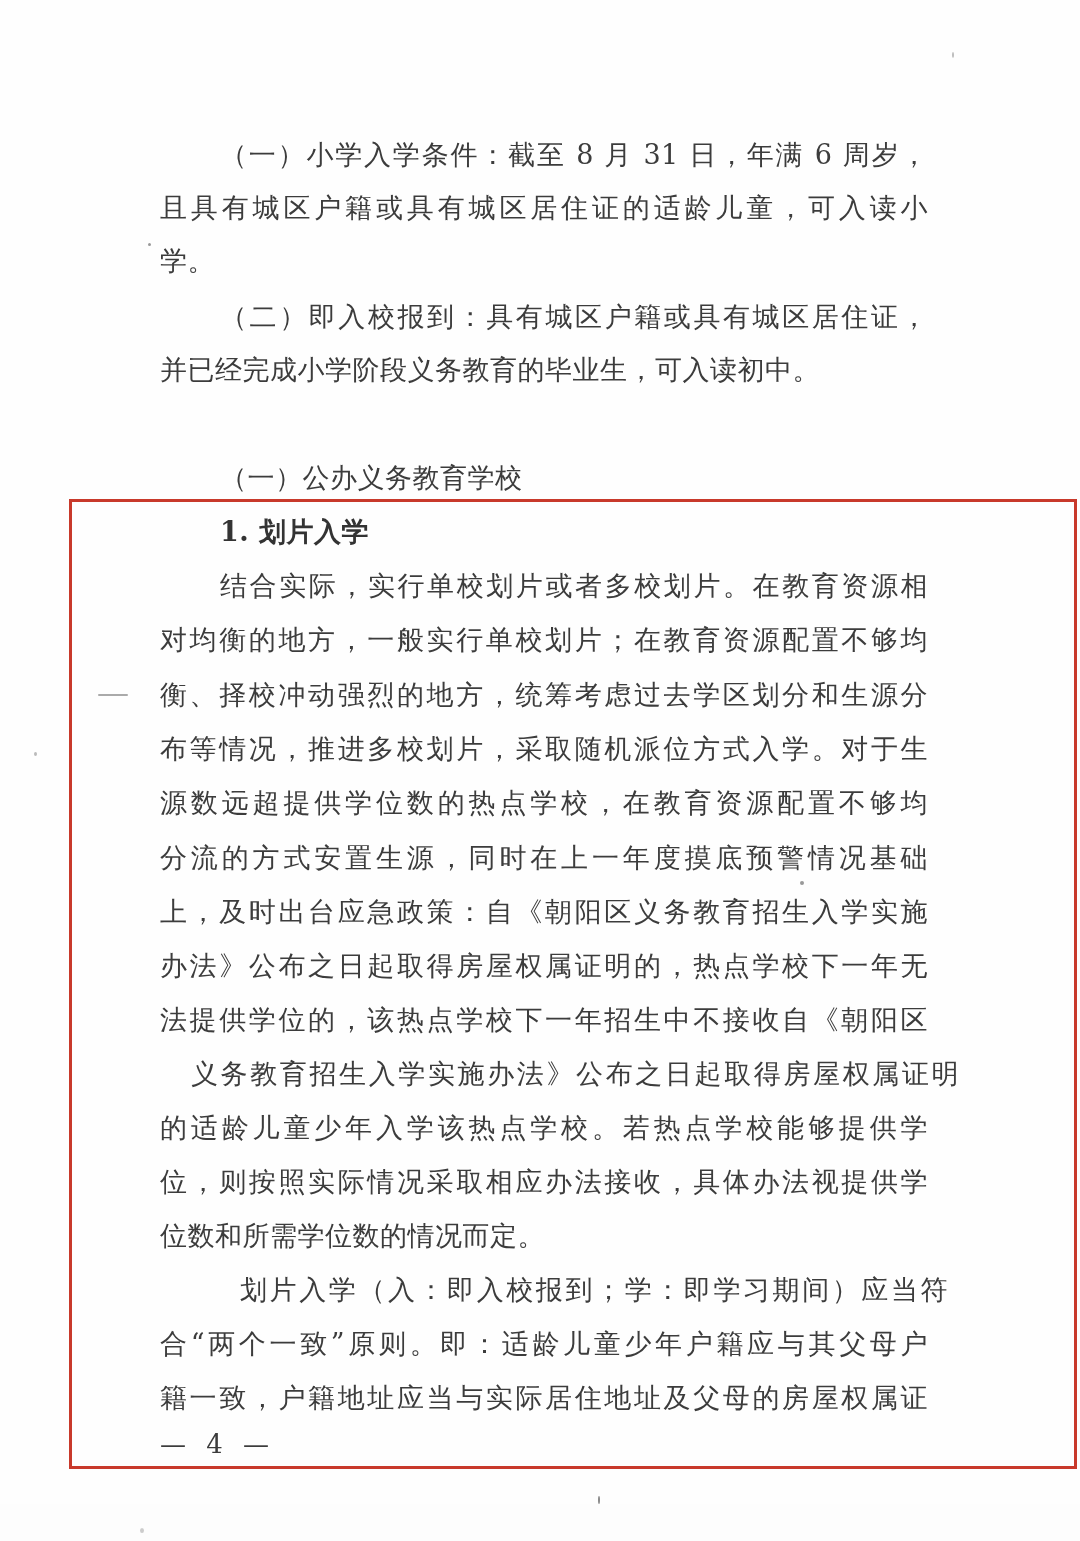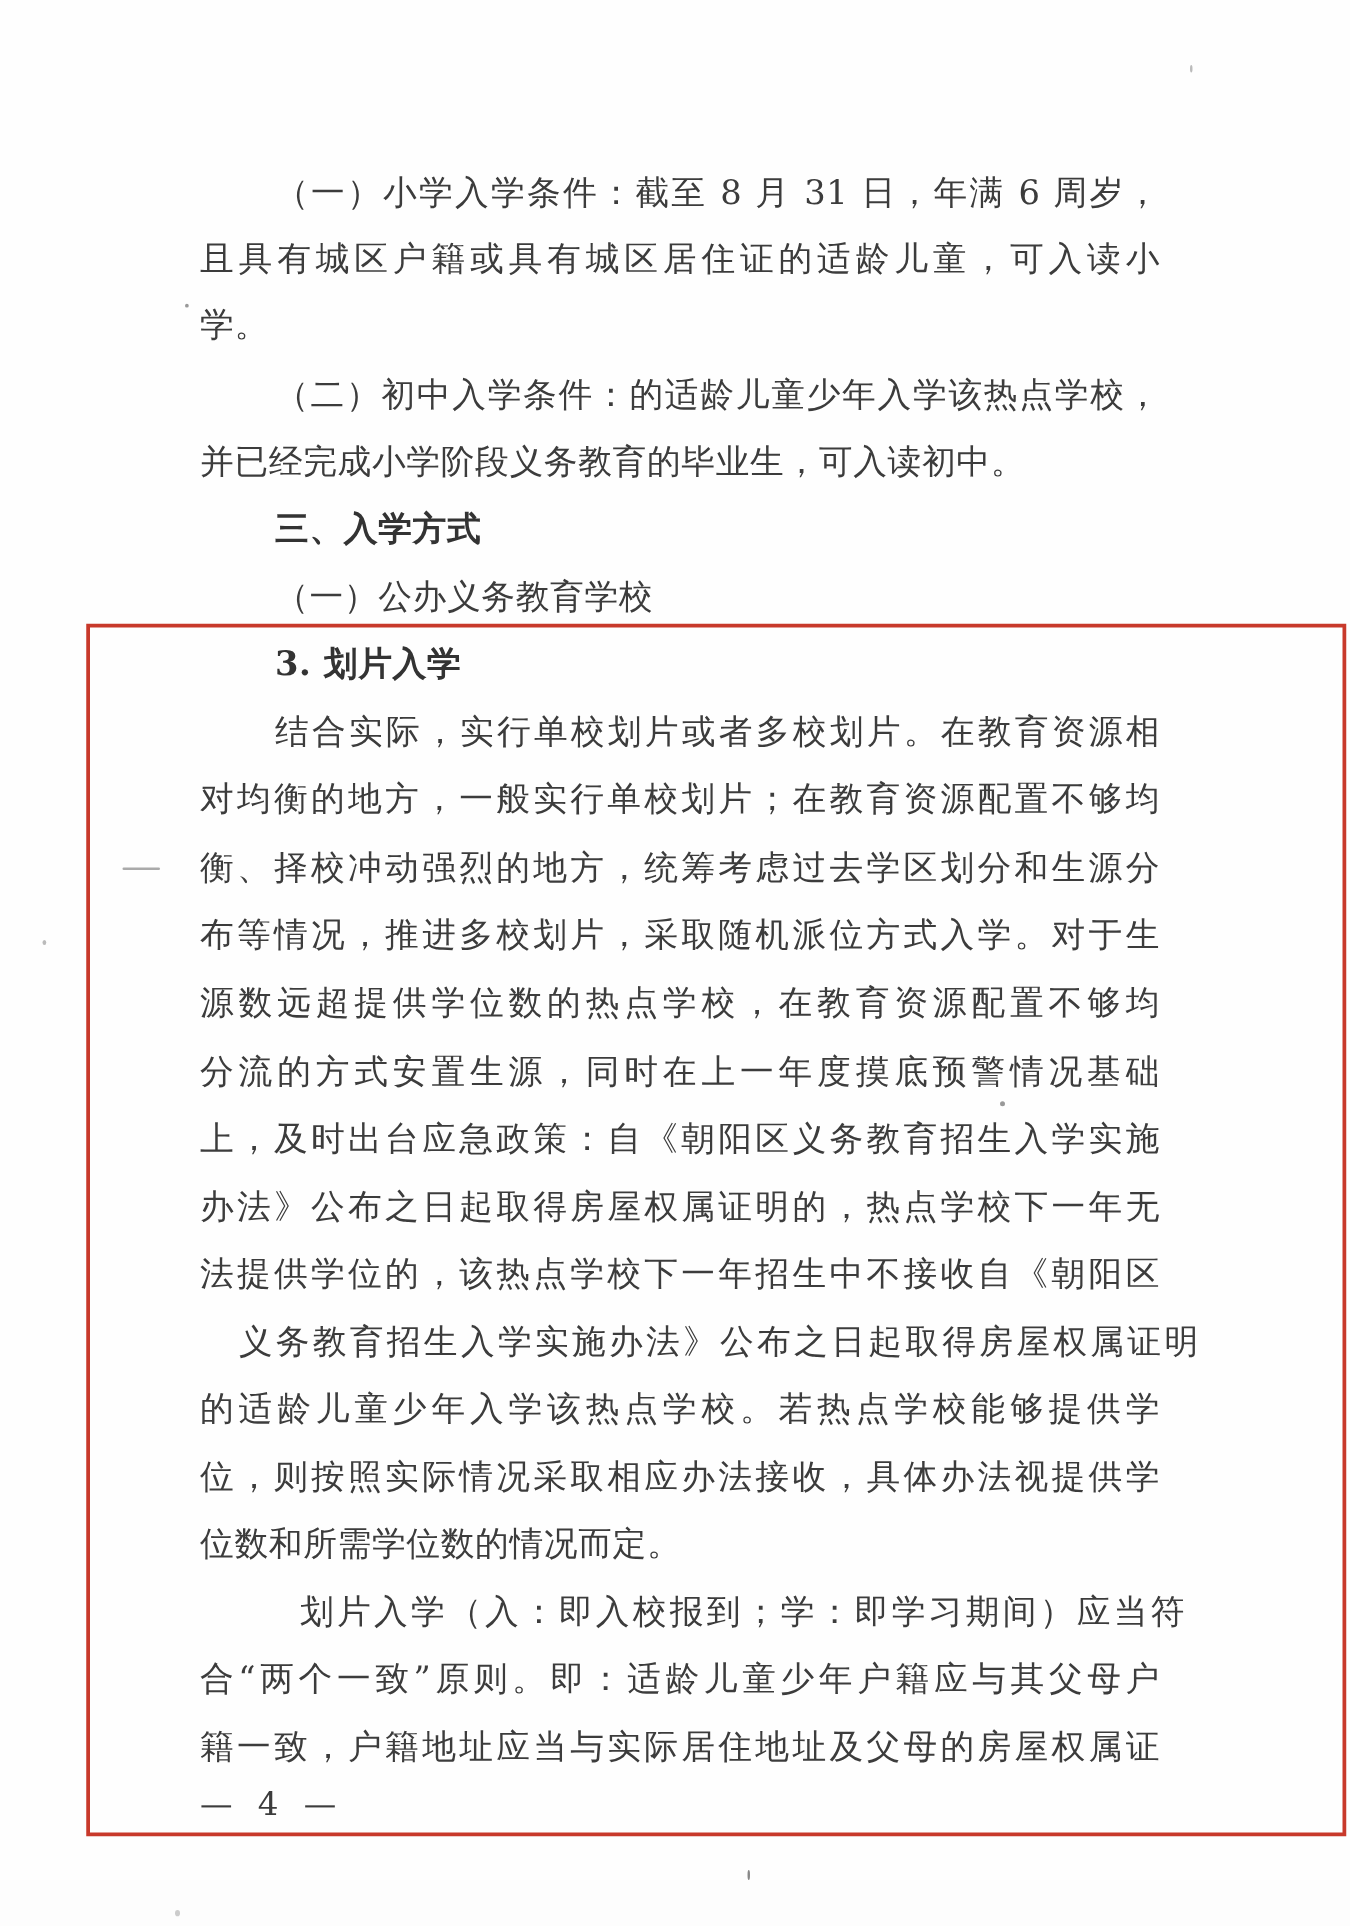--- a/index.html
+++ b/index.html
@@ -67,30 +67,29 @@
 </style>
 </head>
 <body>
 
 <div class="page">
 
   <div class="line indent" style="top:135px;">（一）小学入学条件：截至 8 月 31 日，年满 6 周岁，</div>
   <div class="line" style="top:188px;">且具有城区户籍或具有城区居住证的适龄儿童，可入读小</div>
   <div class="line last" style="top:241px;">学。</div>
 
-  <div class="line indent" style="top:297px;">（二）初中入学条件：的适龄儿童少年入学该热点学校，</div>
+  <div class="line indent" style="top:297px;">（二）即入校报到：具有城区户籍或具有城区居住证，</div>
   <div class="line last" style="top:350px;">并已经完成小学阶段义务教育的毕业生，可入读初中。</div>
 
-  <div class="line indent heading" style="top:404px;">三、入学方式</div>
 
   <div class="line indent subhead" style="top:458px;">（一）公办义务教育学校</div>
 
   <div class="highlight-box"></div>
 
-  <div class="line indent heading" style="top:512px;">3. 划片入学</div>
+  <div class="line indent heading" style="top:512px;">1. 划片入学</div>
 
   <div class="line indent" style="top:566px;">结合实际，实行单校划片或者多校划片。在教育资源相</div>
   <div class="line" style="top:620px;">对均衡的地方，一般实行单校划片；在教育资源配置不够均</div>
   <div class="line" style="top:675px;">衡、择校冲动强烈的地方，统筹考虑过去学区划分和生源分</div>
   <div class="line" style="top:729px;">布等情况，推进多校划片，采取随机派位方式入学。对于生</div>
   <div class="line" style="top:783px;">源数远超提供学位数的热点学校，在教育资源配置不够均</div>
   <div class="line" style="top:838px;">分流的方式安置生源，同时在上一年度摸底预警情况基础</div>
   <div class="line" style="top:892px;">上，及时出台应急政策：自《朝阳区义务教育招生入学实施</div>
   <div class="line" style="top:946px;">办法》公布之日起取得房屋权属证明的，热点学校下一年无</div>
   <div class="line" style="top:1000px;">法提供学位的，该热点学校下一年招生中不接收自《朝阳区</div>

